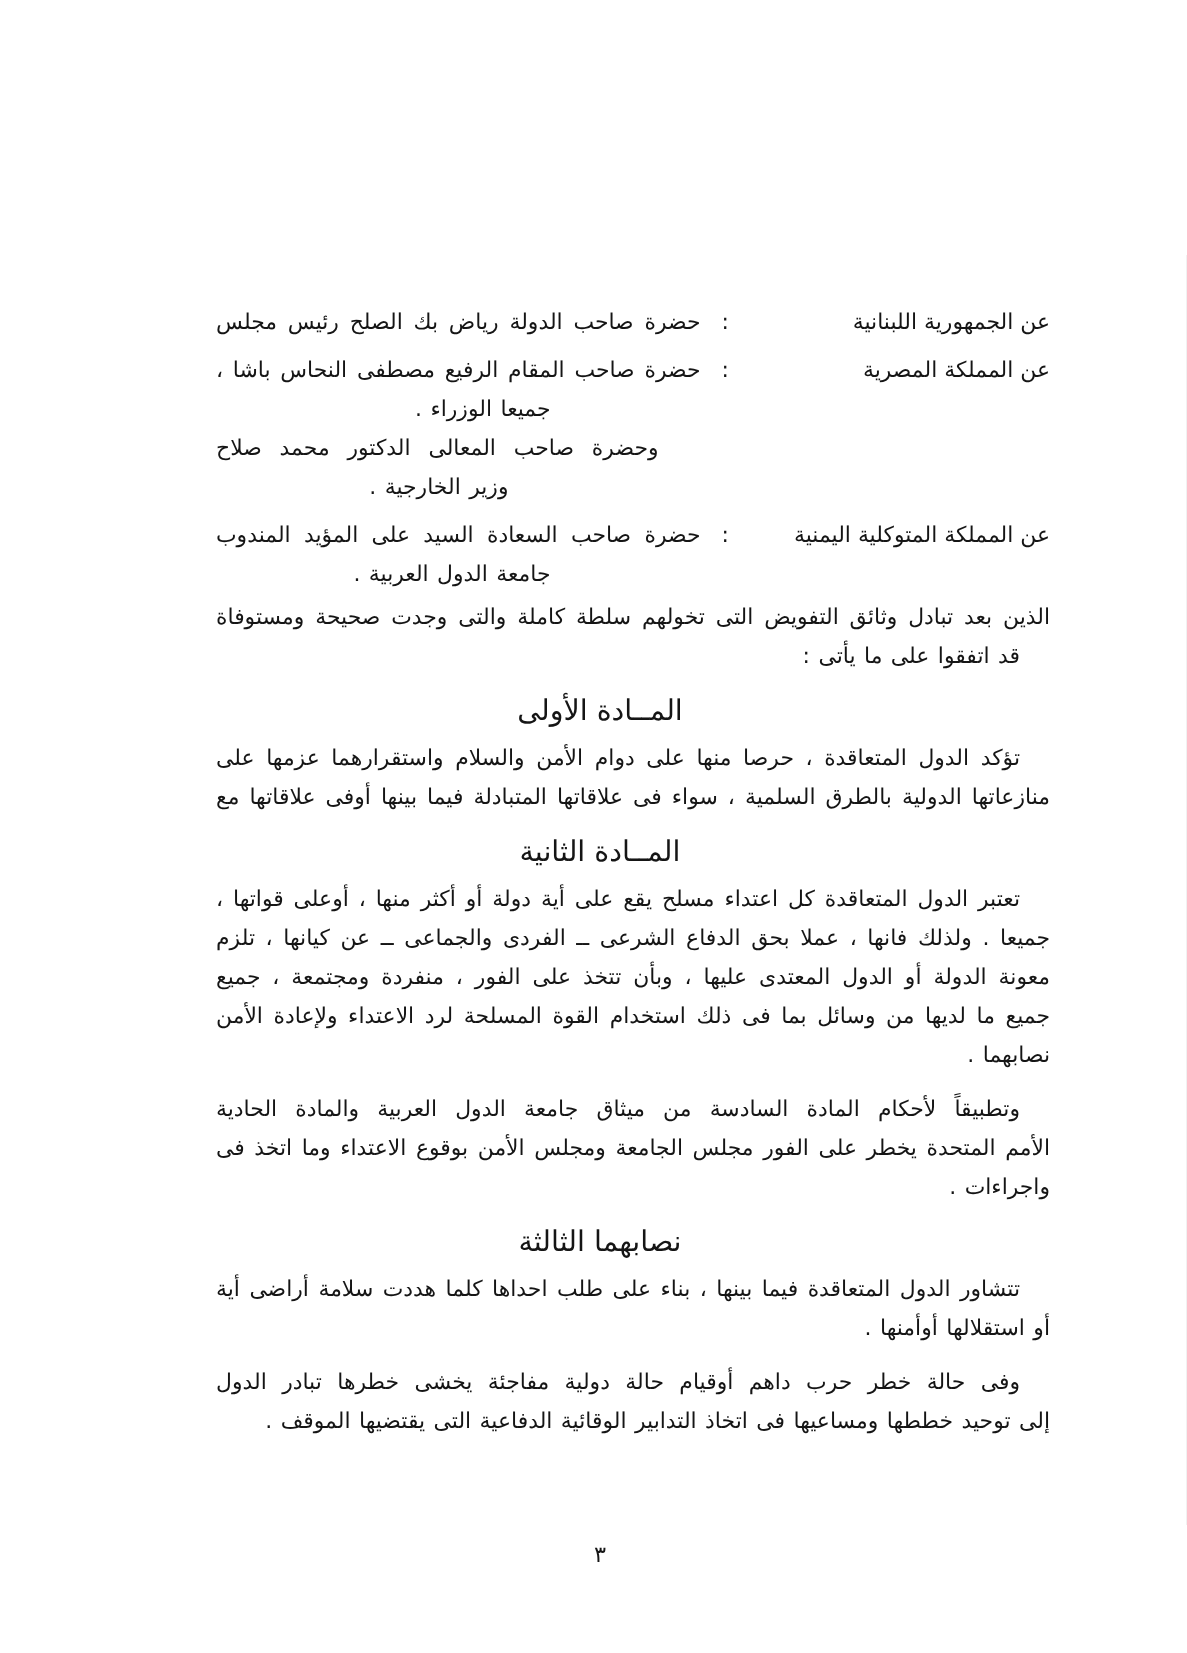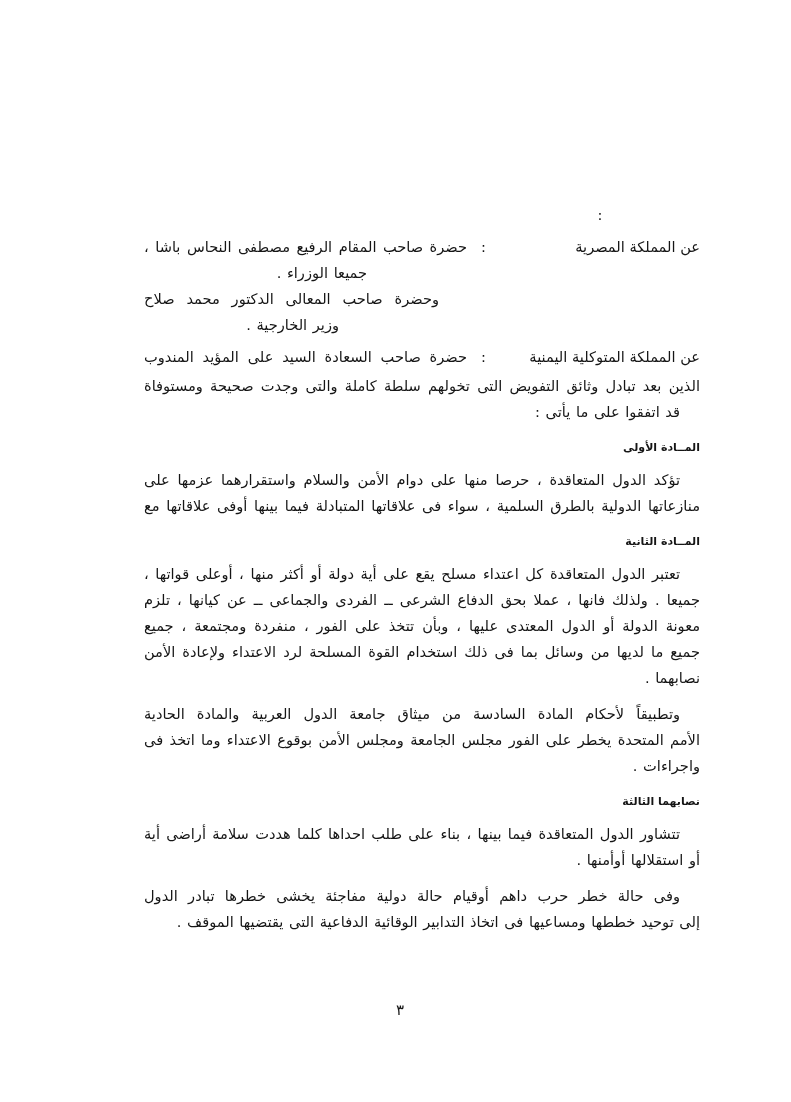--- a/index.html
+++ b/index.html
@@ -32,39 +32,40 @@
   .ind-b{margin-right:28px;}
   .ind-c{margin-right:128px;}
   .sig-row{display:grid;grid-template-columns:200px 33px 367px;}
   .sig-row + .sig-row{margin-top:6px;}
   .sig-label{font-size:14.6px;line-height:26px;text-align:right;}
   .sig-colon{font-size:14.6px;line-height:26px;text-align:center;align-self:start;}
   .sig-desc{min-width:0;}
   .preamble{margin-top:3px;}
   .article{margin-top:0;}
   .article-title{
-    font-size:11px;font-weight:bold;
-    line-height:26px;text-align:right;
+    font-size:19px;font-weight:normal;
+    line-height:26px;text-align:center;
     margin:10px 0 6px;
   }
   .para{margin-top:0;}
   .para + .para{margin-top:10px;}
   .page-number{
     margin-top:62px;
     font-size:15px;line-height:26px;
     text-align:center;
   }
 </style>
 </head>
 <body>
 
 <div class="page">
   <div class="content">
 
     <div class="sig-row">
+      <div class="sig-label">عن الجمهورية اللبنانية</div>
       <div class="sig-colon">:</div>
       <div class="sig-desc">
         <div class="ln">حضرة صاحب الدولة رياض بك الصلح رئيس مجلس الوزراء</div>
       </div>
     </div>
 
     <div class="sig-row">
       <div class="sig-label">عن المملكة المصرية</div>
       <div class="sig-colon">:</div>
       <div class="sig-desc">
@@ -73,20 +74,21 @@
         <div class="ln ind-b">وحضرة صاحب المعالى الدكتور محمد صلاح الدين بك</div>
         <div class="ln end ind-c">وزير الخارجية .</div>
       </div>
     </div>
 
     <div class="sig-row">
       <div class="sig-label">عن المملكة المتوكلية اليمنية</div>
       <div class="sig-colon">:</div>
       <div class="sig-desc">
         <div class="ln">حضرة صاحب السعادة السيد على المؤيد المندوب الدائم لدى</div>
+        <div class="ln end ind-a">جامعة الدول العربية .</div>
       </div>
     </div>
 
     <div class="preamble">
       <div class="ln">الذين بعد تبادل وثائق التفويض التى تخولهم سلطة كاملة والتى وجدت صحيحة ومستوفاة الشكل .</div>
       <div class="ln end ind20">قد اتفقوا على ما يأتى :</div>
     </div>
 
     <div class="article">
       <div class="article-title">المــادة الأولى</div>

